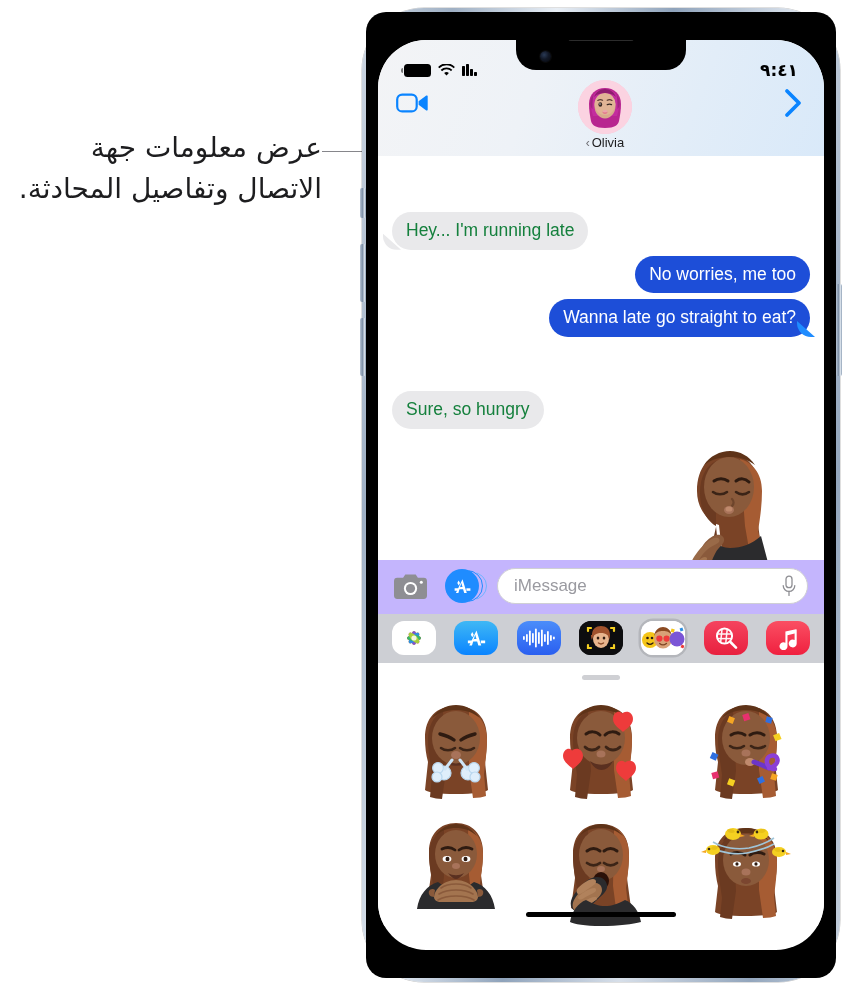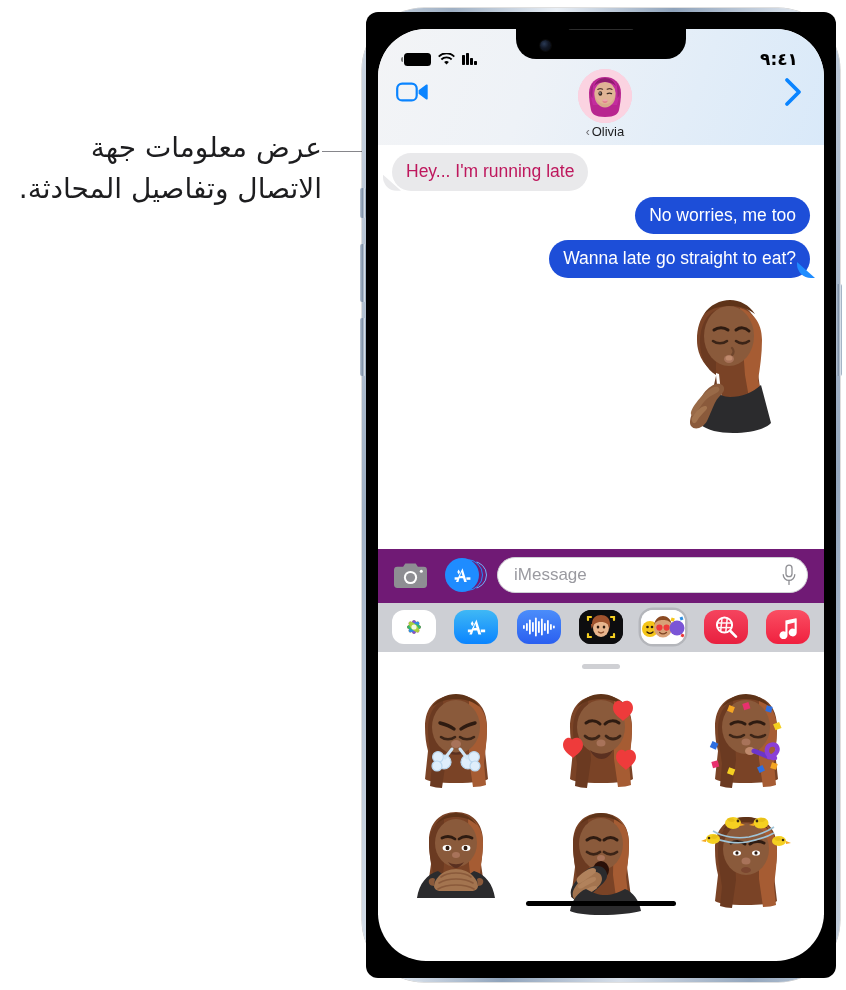--- a/index.html
+++ b/index.html
@@ -37,23 +37,23 @@
     left: 362px; top: 8px;
     width: 478px; height: 974px;
     border-radius: 62px;
     background: linear-gradient(100deg,#cfd8e3 0%,#9fb0c4 14%,#e8eef5 30%,#8fa3bb 48%,#d7dfe9 66%,#93a6bd 86%,#c6d1de 100%);
     padding: 4px;
     box-shadow: 0 0 0 0.5px rgba(0,0,0,.25);
   }
   .phone-inner {
     position: relative;
     width: 100%; height: 100%;
-    border-radius: 12px;
+    border-radius: 20px;
     background: #000;
-    padding: 17px 12px;
+    padding: 28px 12px;
   }
   .screen {
     position: relative;
     width: 100%; height: 100%;
     border-radius: 48px;
     background: #fff;
     overflow: hidden;
   }
 
   
@@ -140,42 +140,42 @@
   .bubble {
     position: relative;
     max-width: 78%;
     padding: 8px 14px 9px 14px;
     border-radius: 19px;
     font-size: 17.5px;
     line-height: 1.18;
     font-family: "Liberation Sans", sans-serif;
     white-space: nowrap;
   }
-  .bubble.in  { background: #e9e9eb; color: #be185d; }
+  .bubble.in  { background: #e9e9eb; color: #15803d; margin-top: 48px; }
   .bubble.out { background: #1d4ed8; color: #fff; }
   .bubble.tail-in:after {
     content: ""; position: absolute; left: -5px; bottom: 0;
     width: 18px; height: 16px; background: #e9e9eb;
     border-bottom-right-radius: 14px;
     clip-path: polygon(0% 100%, 100% 100%, 100% 0%);
     transform: scaleX(-1) translateX(4px);
   }
   .bubble.tail-out:after {
     content: ""; position: absolute; right: -5px; bottom: 0;
     width: 18px; height: 16px; background: #1f8cff;
     border-bottom-left-radius: 14px;
     clip-path: polygon(0% 100%, 100% 100%, 0% 0%);
   }
   .sticker-row { display: flex; justify-content: flex-end; padding-right: 10px; margin-top: 4px; }
 
   
   .inputbar {
     display: flex; align-items: center; gap: 18px;
     padding: 8px 16px 10px 16px;
-    background: #701a75; direction: ltr;
+    background: #c4b5fd; direction: ltr;
   }
   .camera-btn { width: 33px; height: 27px; cursor: pointer; flex: none; }
   .appstore-btn { position: relative; width: 34px; height: 34px; flex: none; cursor: pointer; }
   .appstore-btn .disc {
     position: absolute; inset: 0; border-radius: 50%; background: #1f8cff;
     display: flex; align-items: center; justify-content: center;
   }
   .appstore-btn .ring1 {
     position: absolute; right: -4px; top: 1px; width: 32px; height: 32px;
     border: 1.6px solid #1f8cff; border-radius: 50%;
@@ -311,20 +311,23 @@
 
         <div class="thread">
           <div class="row in">
               <div class="bubble in tail-in">Hey... I'm running late</div>
             </div>
           <div class="row out">
               <div class="bubble out">No worries, me too</div>
             </div>
           <div class="row out">
               <div class="bubble out tail-out">Wanna late go straight to eat?</div>
+            </div>
+          <div class="row in">
+              <div class="bubble in">Sure, so hungry</div>
             </div>
 
           <div class="sticker-row">
             <svg width="150" height="152" viewBox="0 0 150 152">
               <g>
                 <path d="M47 56c0-24 13-38 31-38s31 14 31 38c0 10-1 18-2 26l6 44c0 3-6 5-16 5-14 0-22-2-24-5l-4-36c-12-4-22-17-22-34z" fill="#7a4326"></path>
                 <path d="M90 24c12 3 22 14 22 32 0 14-2 28-4 40l8 32c-2 2-8 3-14 3l-7-40z" fill="#a65c33"></path>
                 <path d="M66 26c-10 5-16 16-16 32 0 16 7 28 16 33l4 40c-6 0-11-1-12-3l8-36z" fill="#6b3a21"></path>
                 <ellipse cx="79" cy="52" rx="25" ry="30" fill="#8a5a3b"></ellipse>
                 <path d="M54 30c6-9 16-14 26-14s19 5 25 14c-8-6-16-8-25-8s-18 2-26 8z" fill="#5e3318"></path>

